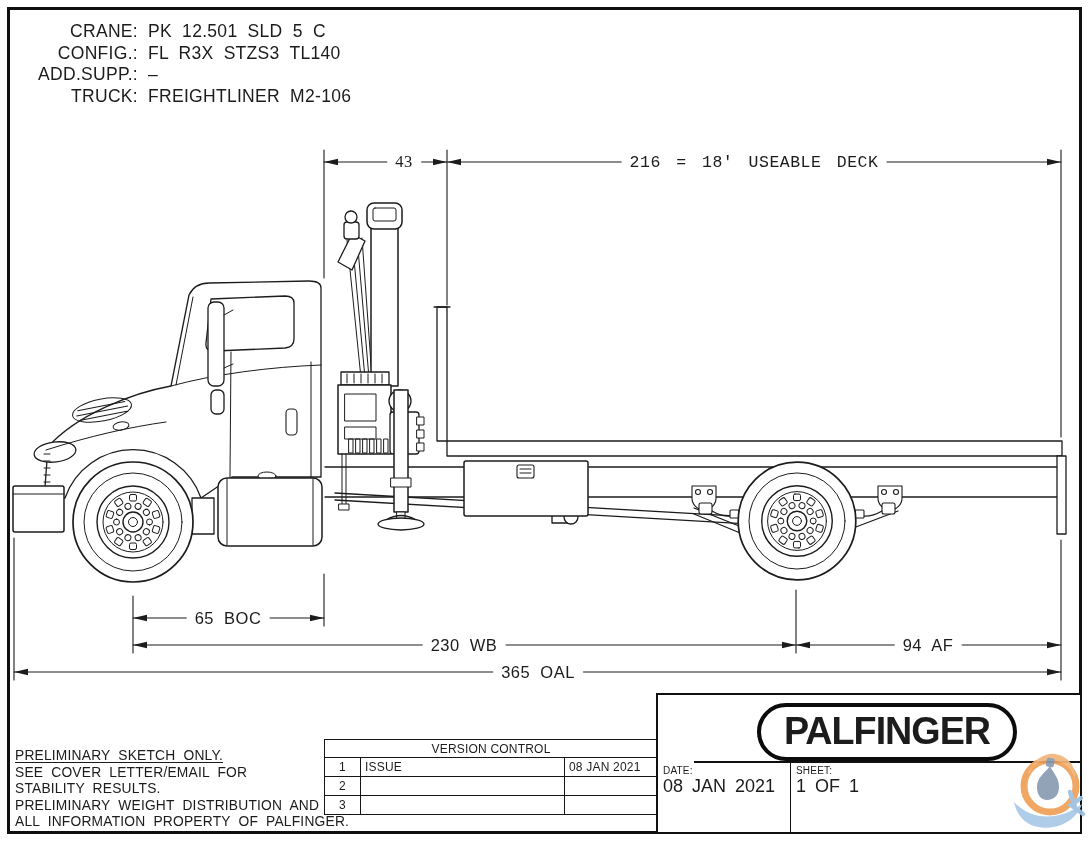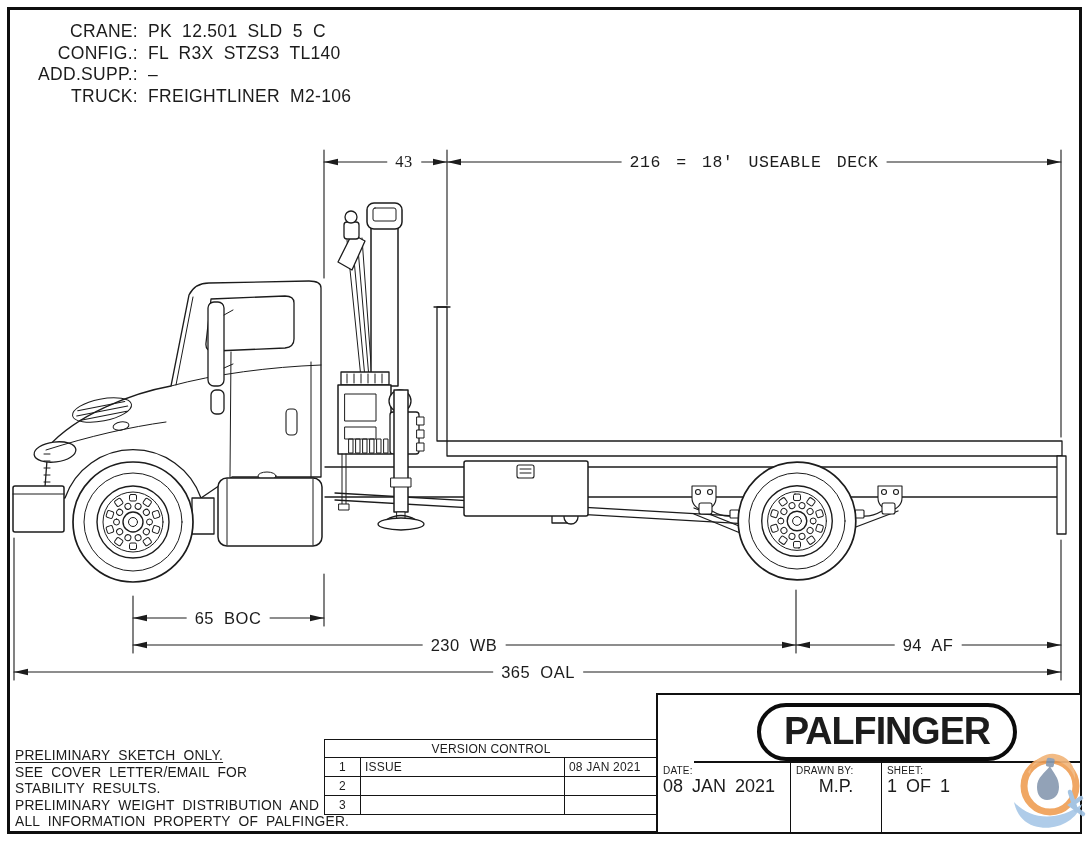--- a/index.html
+++ b/index.html
@@ -309,24 +309,20 @@
     <div class="tb-logo-row">
       <div class="logo-oval">
         <span class="logo-text">PALFINGER</span>
       </div>
     </div>
     <div class="tb-fields">
       <div class="tb-field w-date">
         <span class="f-label">DATE:</span>
         <span class="f-value">08 JAN 2021</span>
       </div>
-      <div class="tb-field w-drawn">
-        <span class="f-label">DRAWN BY:</span>
-        <span class="f-value f-center">M.P.</span>
-      </div>
       <div class="tb-field w-sheet">
         <span class="f-label">SHEET:</span>
         <span class="f-value">1 OF 1</span>
       </div>
     </div>
   </div>
 
   <svg class="watermark" width="86" height="88" viewBox="0 0 86 88">
     <circle cx="44" cy="34" r="26" fill="#ffffff" stroke="#efa159" stroke-width="7"></circle>
     <path d="M22,20 A26,26 0 0 1 69,27 A20,20 0 0 0 24,22 Z" fill="#f2b67c"></path>

